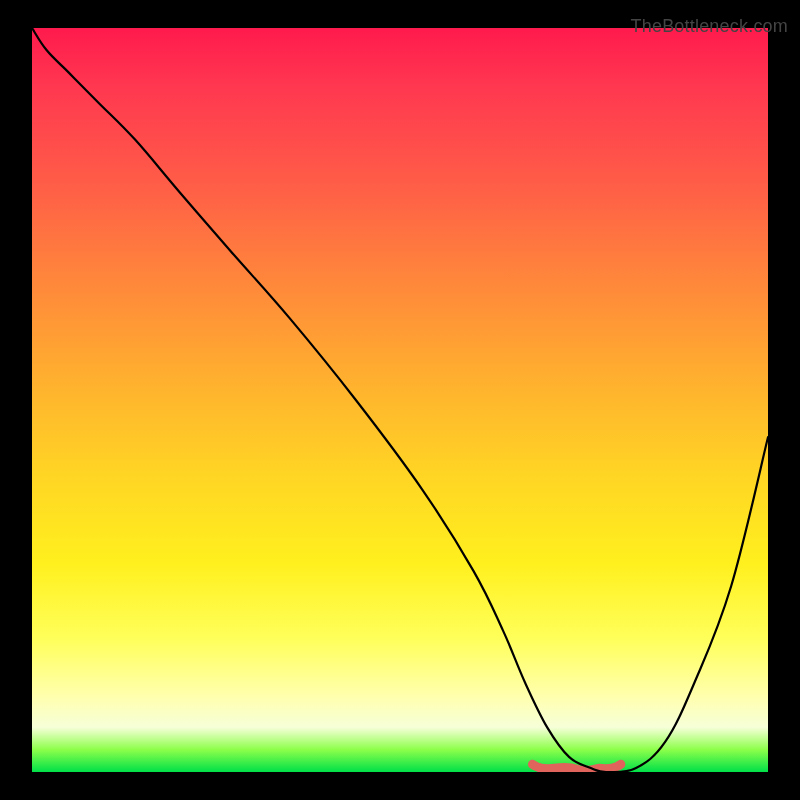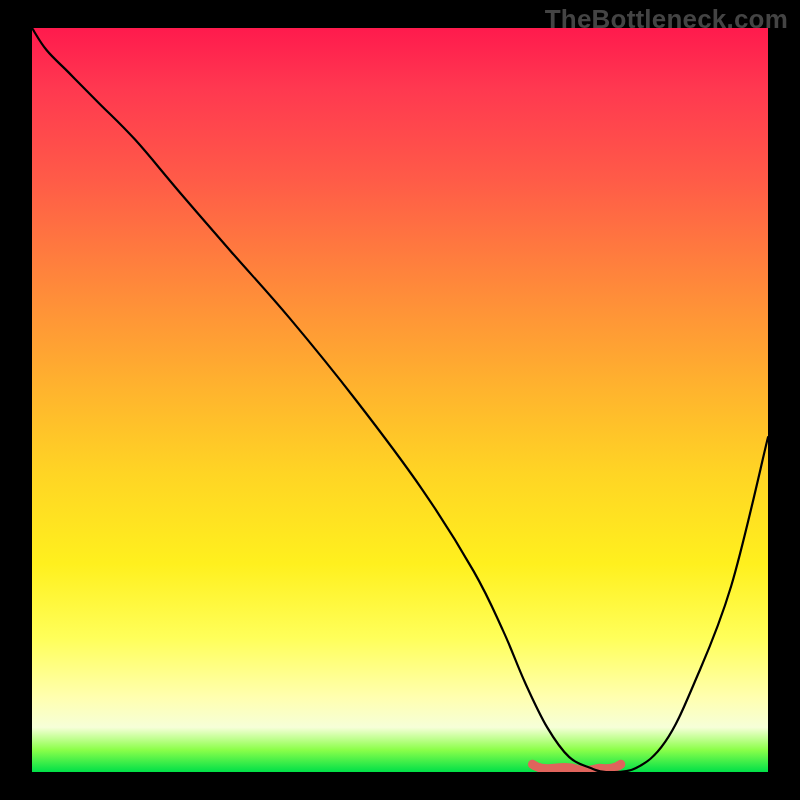--- a/index.html
+++ b/index.html
@@ -12,25 +12,25 @@
     overflow: hidden;
   }
   .frame {
     position: relative;
     width: 800px;
     height: 800px;
     background: #000;
   }
   .watermark {
     position: absolute;
-    top: 4px;
+    top: 16px;
     right: 12px;
     color: #444;
-    font-size: 26px;
-    font-weight: 700;
+    font-size: 18px;
+    font-weight: 400;
     letter-spacing: 0.2px;
     z-index: 5;
   }
   .plot-area {
     position: absolute;
     left: 32px;
     top: 28px;
     width: 736px;
     height: 744px;
     overflow: hidden;

